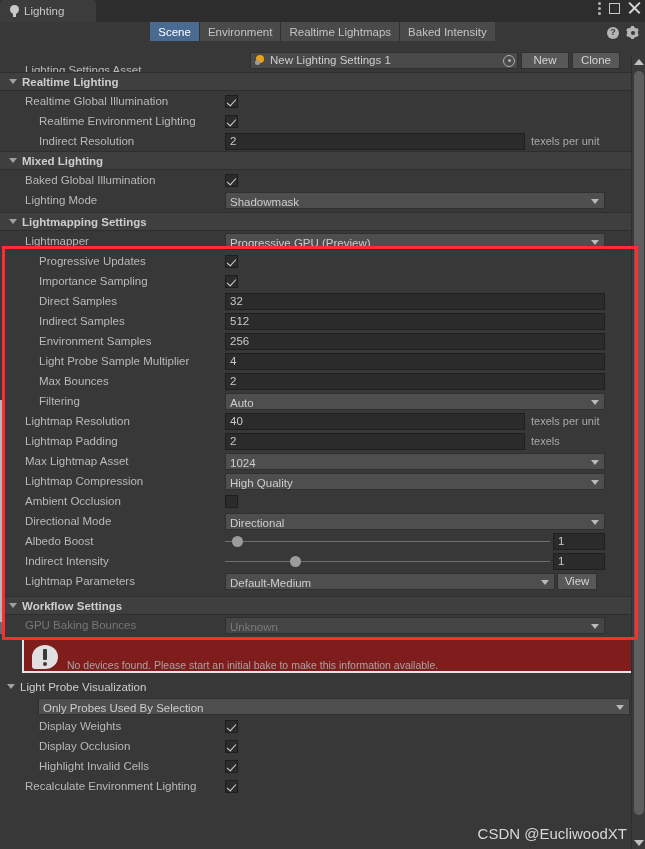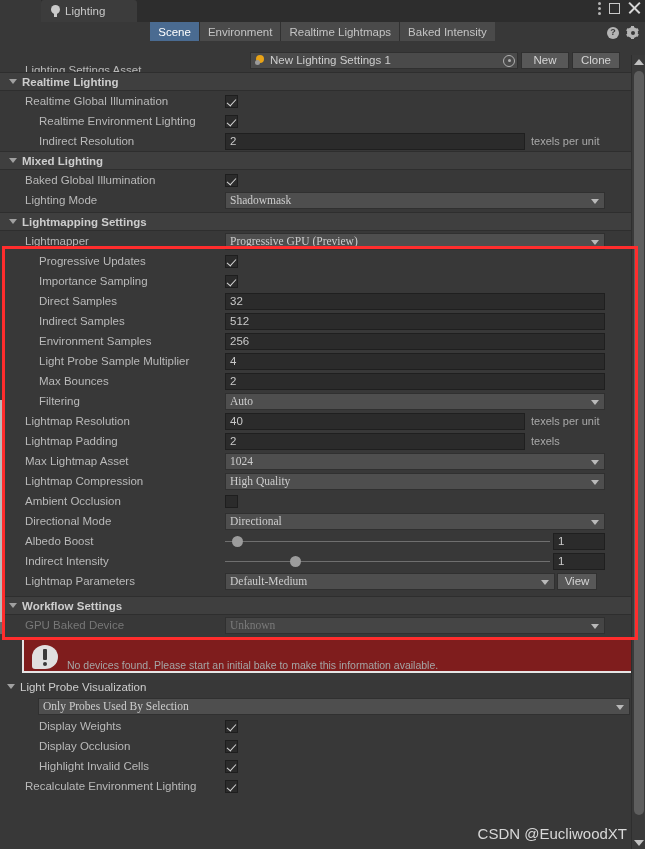--- a/index.html
+++ b/index.html
@@ -7,21 +7,21 @@
     width:645px;height:849px;overflow:hidden;
     background:#383838;
     font-family:"Liberation Sans", sans-serif;
     font-size:11.5px;
     color:#b9b9b9;
     -webkit-font-smoothing:antialiased;
   }
   .window{position:relative;width:645px;height:849px;box-sizing:border-box;}
 
   
-  .titlebar{position:relative;height:22px;background:#2d2d2d;display:flex;align-items:flex-start;margin-left:41px;}
+  .titlebar{position:relative;height:22px;background:#2d2d2d;display:flex;align-items:flex-start;}
   .tab{
     height:22px;background:#3c3c3c;display:flex;align-items:center;gap:5px;
     padding:0 14px 0 10px;border-top-left-radius:3px;border-top-right-radius:3px;
     color:#c8c8c8;font-size:11.5px;box-sizing:border-box;min-width:96px;
   }
   .bulb{width:9px;height:12px;position:relative;flex:0 0 auto;}
   .bulb .b{position:absolute;left:0;top:0;width:9px;height:9px;border-radius:50%;background:#c9c9c9;}
   .bulb .s{position:absolute;left:3px;top:8px;width:3px;height:4px;background:#c9c9c9;}
   .winbtns{position:absolute;right:4px;top:2px;display:flex;align-items:center;gap:8px;}
   .kebab{width:3px;height:13px;display:flex;flex-direction:column;justify-content:space-between;align-items:center;}
@@ -87,21 +87,21 @@
 
   .checkbox{width:13px;height:13px;background:#2b2b2b;border:1px solid #1e1e1e;box-sizing:border-box;
     position:relative;}
   .checkbox.on:after{
     content:"";position:absolute;left:3px;top:1px;width:4px;height:8px;
     border:solid #d6d6d6;border-width:0 1.8px 1.8px 0;transform:rotate(42deg);
   }
   .numfield{height:17px;background:#2b2b2b;border:1px solid #1f1f1f;box-sizing:border-box;
     color:#c9c9c9;font-size:11.5px;display:flex;align-items:center;padding-left:4px;}
   .dropdown{height:17px;background:#4e4e4e;border:1px solid #303030;box-sizing:border-box;
-    color:#cdcdcd;font-size:11.5px;display:flex;align-items:center;padding-left:4px;position:relative;font-family:Liberation Serif, serif;}
+    color:#cdcdcd;font-size:11.5px;display:flex;align-items:flex-end;padding-left:4px;position:relative;}
   .dropdown.dim{color:#7a7a7a;background:#454545;}
   .dd-arrow{position:absolute;right:5px;top:6px;width:0;height:0;
     border-left:4px solid transparent;border-right:4px solid transparent;border-top:5px solid #b9b9b9;}
   .unit{color:#a9a9a9;font-size:11px;margin-left:6px;}
 
   .slider{position:relative;height:17px;display:flex;align-items:center;}
   .strack{position:absolute;left:0;right:0;top:8px;height:1.5px;background:#6f6f6f;}
   .sthumb{position:absolute;width:11px;height:11px;border-radius:50%;background:#9c9c9c;top:3px;}
 
   .infobox{background:#7f1d1d;border:2px solid #e5e5e5;box-sizing:border-box;
@@ -337,21 +337,21 @@
         <i class="dd-arrow"></i>
       </span>
       <span class="minibtn" style="min-width:40px;margin-left:2px">View</span>
     </div>
 
     <div class="section-header" style="margin-top:5px">
       <span class="caret"></span>
       <span>Workflow Settings</span>
     </div>
     <div class="row">
-      <span class="lbl ind1 dim">GPU Baked Device</span>
+      <span class="lbl ind1 dim">GPU Baking Bounces</span>
       <span class="dropdown dim" style="width:380px">
         <span>Unknown</span>
         <i class="dd-arrow"></i>
       </span>
     </div>
     <div class="infobox" style="margin:3px 12px 0 22px;height:35px">
       <span class="warnico">
         <i class="bubble"></i>
           <i class="bang"></i>
           <i class="bangdot"></i>

